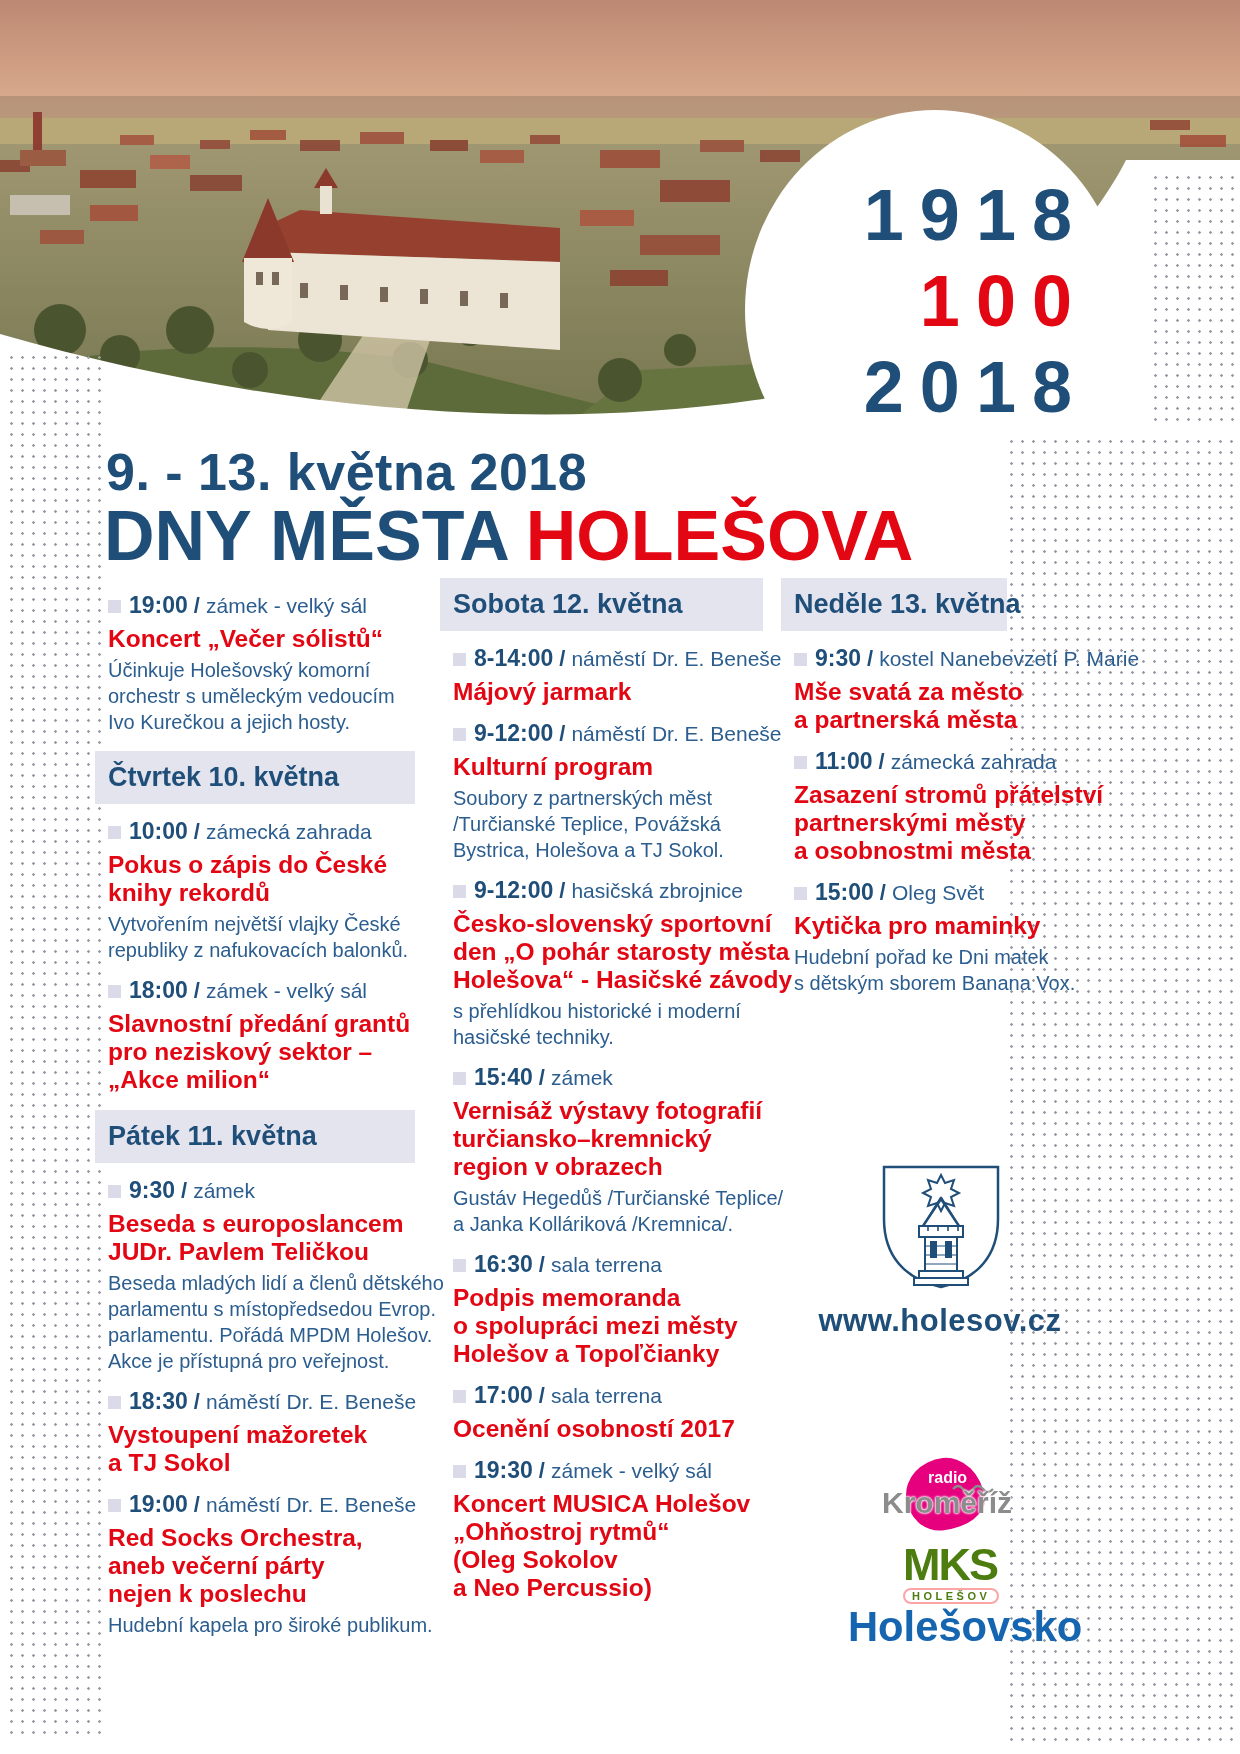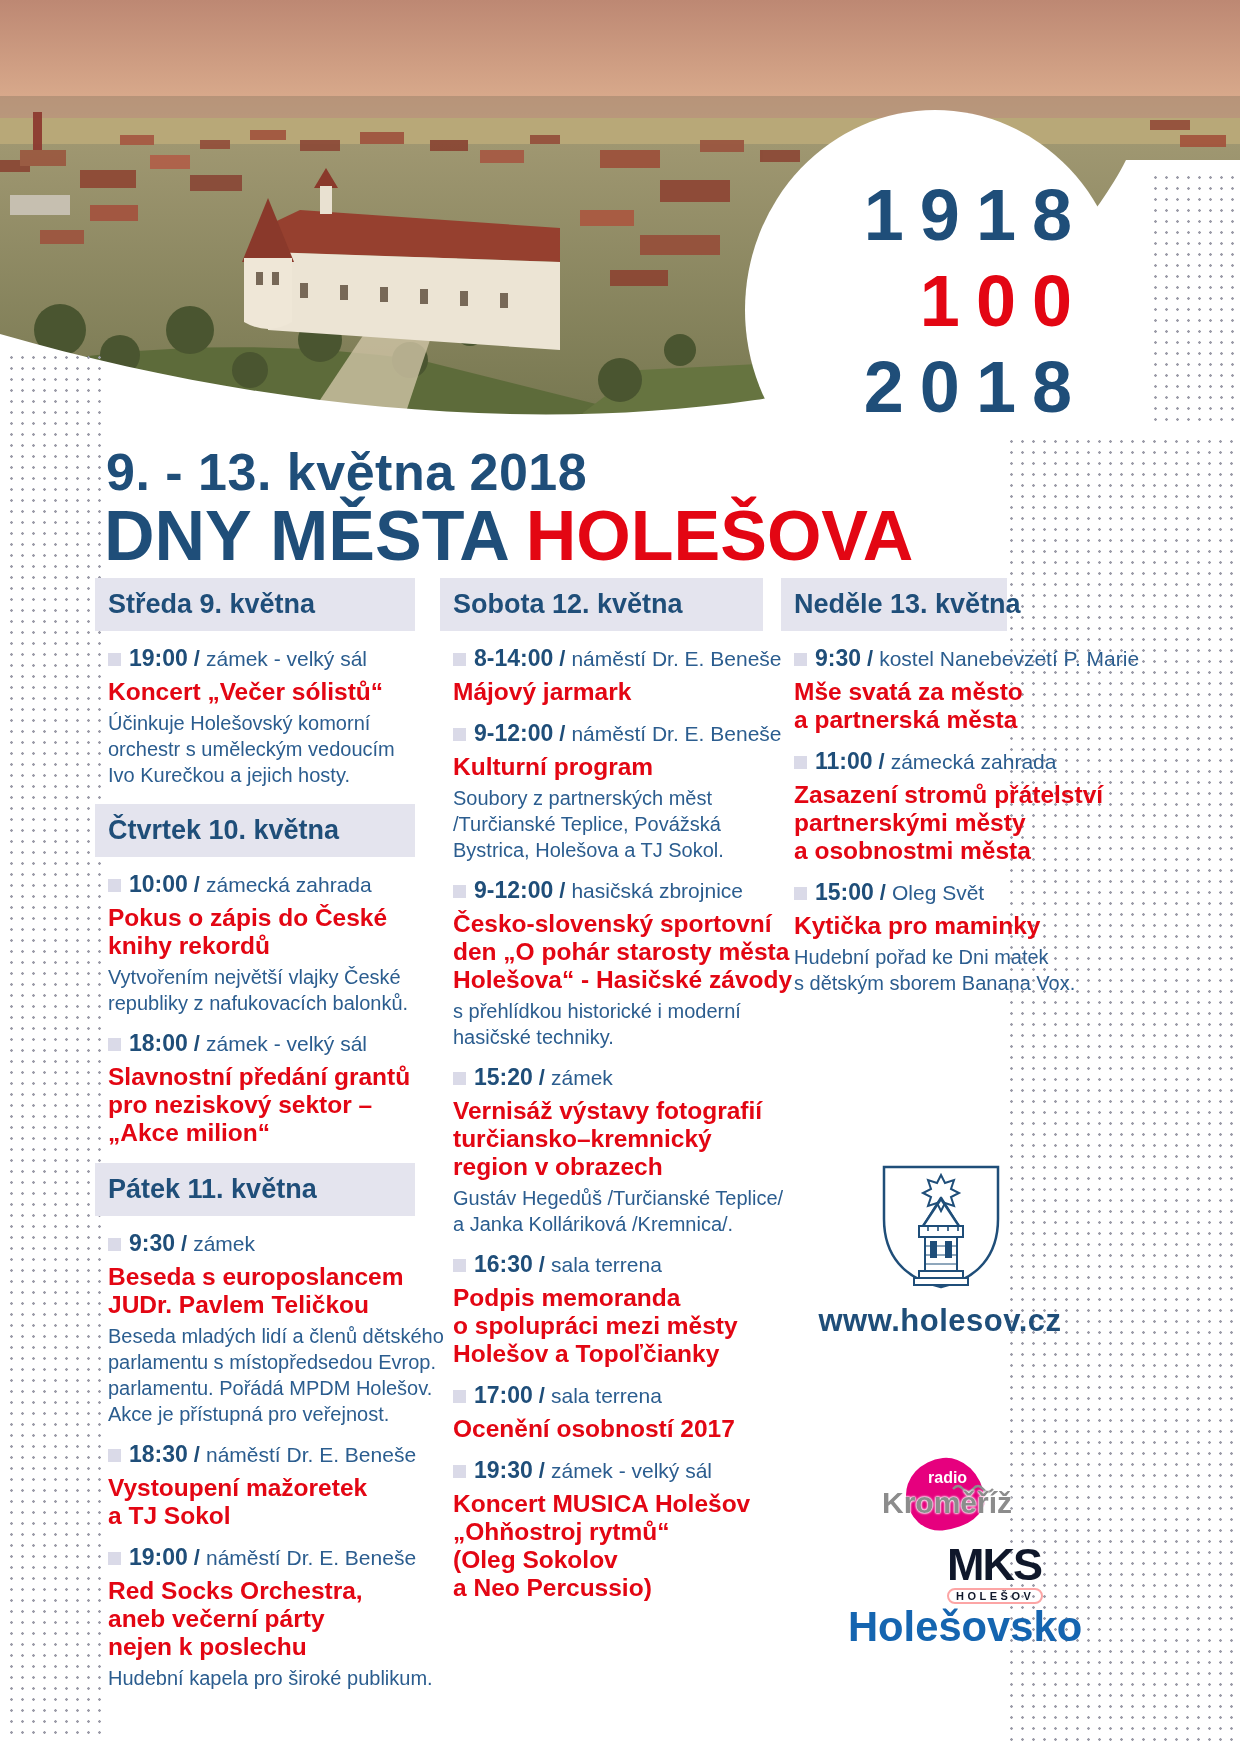--- a/index.html
+++ b/index.html
@@ -55,22 +55,22 @@
   .radio-logo { position:absolute; left:896px; top:1458px; width:110px; height:80px; }
   .radio-blob { position:absolute; left:10px; top:0; width:78px; height:72px; background:#e6007e;
                 border-radius:52% 48% 58% 42% / 50% 62% 38% 50%; transform:rotate(-6deg); }
   .radio-word1 { position:absolute; top:11px; left:32px; color:#ffffff; font-size:16px;
                  font-weight:bold; }
   .radio-word2 { position:absolute; top:28px; left:-14px; color:#8c8c8c; font-size:30px;
                  font-weight:bold; white-space:nowrap;
                  text-shadow:0 0 2px #fff, 0 0 2px #fff, 0 0 3px #fff;text-align:center; }
   .radio-wave { position:absolute; top:24px; left:56px; }
 
-  .mks { position:absolute; left:947px; top:1544px; width:80px; text-align:right;
-         color:#0f172a; }
+  .mks { position:absolute; left:903px; top:1544px; width:80px; text-align:right;
+         color:#4d7c0f; }
   .mks-text { font-size:45px; font-weight:bold; line-height:42px; letter-spacing:-2px; }
   .mks-sub  { display:inline-block; border:2px solid #fca5a5; border-radius:9px;
               padding:0 7px; font-size:11px; font-weight:bold; letter-spacing:3.5px;
               margin-top:1px; }
   .holesovsko { position:absolute; left:848px; top:1602px; font-size:43px; font-weight:bold;
                 color:#1565b0; transform:scaleX(0.97); transform-origin:left; }
 </style>
 </head>
 <body>
 
@@ -165,21 +165,20 @@
     <div>1918</div>
     <div class="mid">100</div>
     <div>2018</div>
   </div>
 
   <div class="title-dates">9. - 13. května 2018</div>
   <div class="title-main"><span>DNY MĚSTA</span><span class="red">HOLEŠOVA</span></div>
 
   <div class="col" id="col1">
     <div class="section">
-      <div class="day-band">Středa 9. května</div>
       <div class="event">
         <div class="time-line"><span class="bullet"></span><span class="time">19:00</span><span class="sl">/</span><span class="loc">zámek - velký sál</span></div>
         <div class="etitle">Koncert „Večer sólistů“</div>
         <div class="edesc">Účinkuje Holešovský komorní
 orchestr s uměleckým vedoucím
 Ivo Kurečkou a jejich hosty.</div>
       </div>
     </div>
     <div class="section">
       <div class="day-band">Čtvrtek 10. května</div>
@@ -239,21 +238,21 @@
       </div>
       <div class="event">
         <div class="time-line"><span class="bullet"></span><span class="time">9-12:00</span><span class="sl">/</span><span class="loc">hasičská zbrojnice</span></div>
         <div class="etitle">Česko-slovenský sportovní
 den „O pohár starosty města
 Holešova“ - Hasičské závody</div>
         <div class="edesc">s přehlídkou historické i moderní
 hasičské techniky.</div>
       </div>
       <div class="event">
-        <div class="time-line"><span class="bullet"></span><span class="time">15:20</span><span class="sl">/</span><span class="loc">zámek</span></div>
+        <div class="time-line"><span class="bullet"></span><span class="time">15:40</span><span class="sl">/</span><span class="loc">zámek</span></div>
         <div class="etitle">Vernisáž výstavy fotografií
 turčiansko–kremnický
 region v obrazech</div>
         <div class="edesc">Gustáv Hegedůš /Turčianské Teplice/
 a Janka Kolláriková /Kremnica/.</div>
       </div>
       <div class="event">
         <div class="time-line"><span class="bullet"></span><span class="time">16:30</span><span class="sl">/</span><span class="loc">sala terrena</span></div>
         <div class="etitle">Podpis memoranda
 o spolupráci mezi městy

